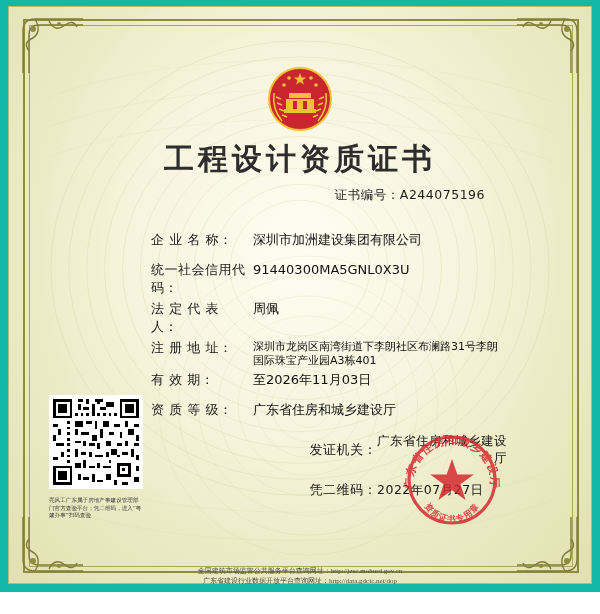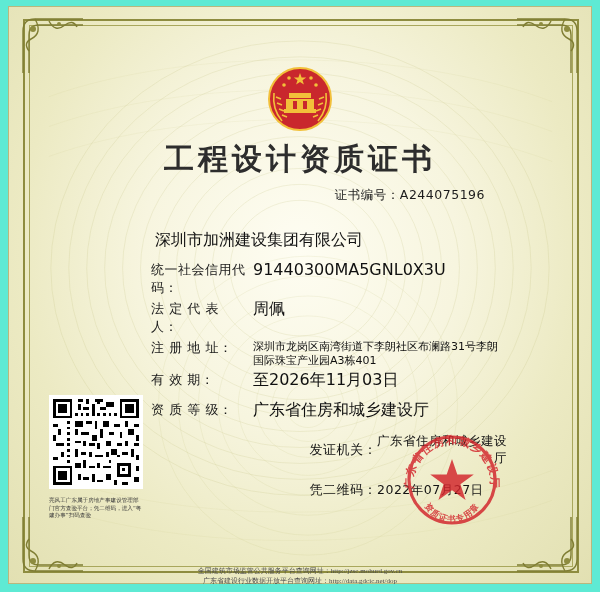--- a/index.html
+++ b/index.html
@@ -11,21 +11,21 @@
     width: 600px;
     height: 614px;
     font-family: "DejaVu Sans", "Liberation Sans", sans-serif;
     overflow: hidden;
   }
 
   .certificate-page {
     position: relative;
     width: 600px;
     height: 592px;
-    background: #5eead4;
+    background: #14b8a6;
   }
 
   
   .sheet {
     position: absolute;
     left: 8px;
     top: 6px;
     width: 584px;
     height: 578px;
     background:
@@ -117,21 +117,21 @@
     width: 98px;
     flex: 0 0 98px;
     font-size: 13px;
     color: #1b1b1b;
     line-height: 18px;
     padding-top: 2px;
     letter-spacing: .5px;
   }
   .field-value {
     flex: 1;
-    font-size: 16px;
+    font-size: 13px;
     color: #101010;
     line-height: 15px;
     padding-top: 3px;
     padding-left: 4px;
     word-break: break-all;
   }
   .field-value.small {
     font-size: 11px;
     line-height: 14px;
   }
@@ -325,20 +325,21 @@
     </div>
 
     <div class="doc-title">工程设计资质证书</div>
 
     <div class="cert-no">
       <span>证书编号：</span><span>A244075196</span>
     </div>
 
     <div class="fields">
       <div class="field-row">
+        <div class="field-label">企 业 名 称：</div>
         <div class="field-value">深圳市加洲建设集团有限公司</div>
       </div>
       <div class="field-row">
         <div class="field-label">统一社会信用代码：</div>
         <div class="field-value">91440300MA5GNL0X3U</div>
       </div>
       <div class="field-row">
         <div class="field-label">法 定 代 表 人：</div>
         <div class="field-value">周佩</div>
       </div>

